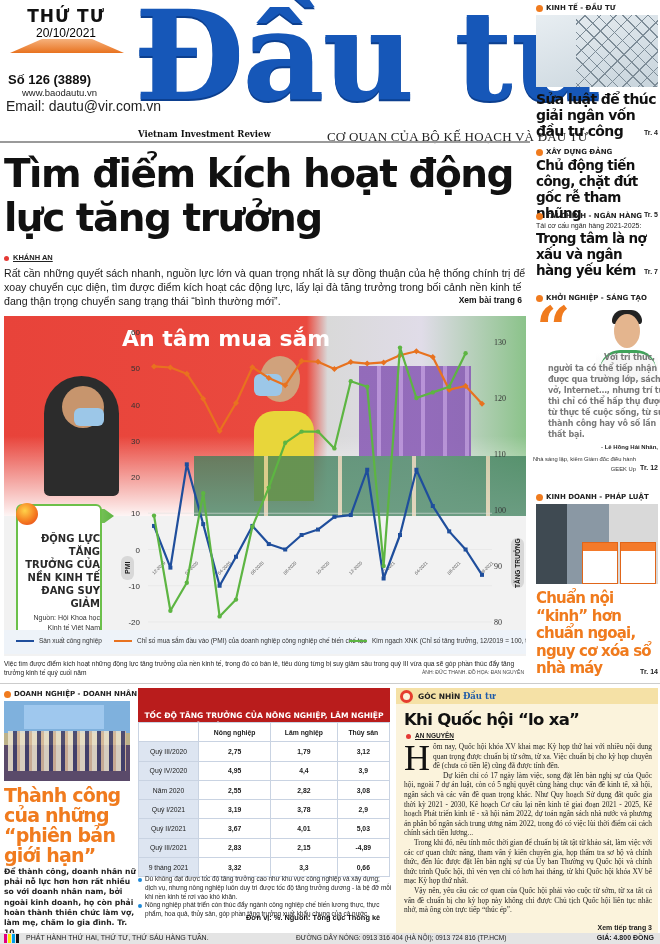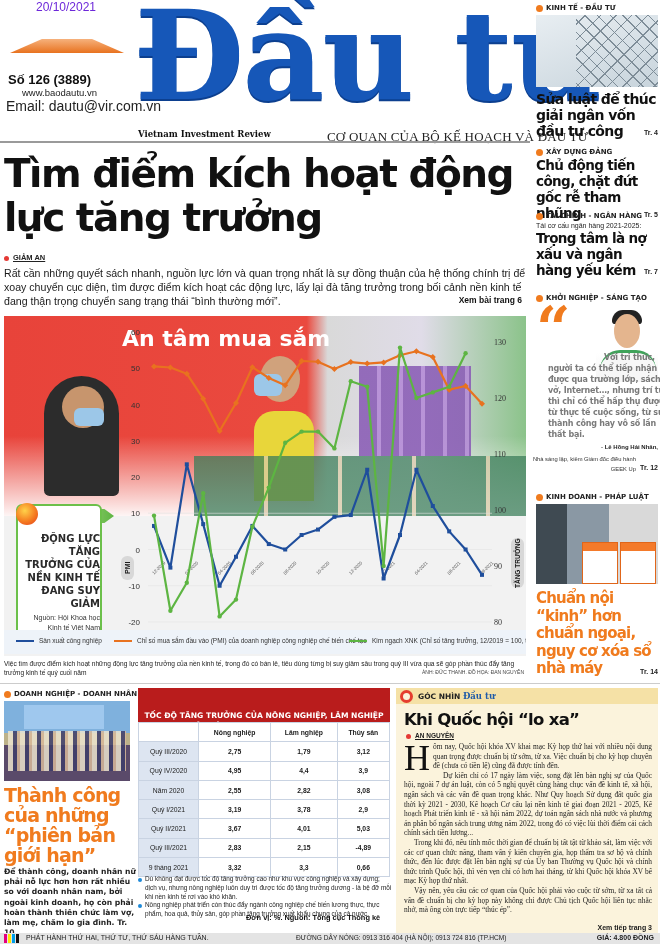--- a/index.html
+++ b/index.html
@@ -2,21 +2,21 @@
 <html><head>
 <meta charset="utf-8">
 <style>
   * { box-sizing: border-box; margin: 0; padding: 0; }
   body { width: 660px; height: 944px; background: #fff; font-family: "Liberation Sans", sans-serif; color: #1a1a1a; position: relative; overflow: hidden; }
   .abs { position: absolute; }
 
   
   .date-box { left: 0; top: 0; width: 132px; height: 55px; text-align: center; }
   .weekday { font-family: "DejaVu Sans", sans-serif; font-weight: 900; font-size: 17px; letter-spacing: 1px; color: #111; padding-top: 6px; }
-  .date { font-size: 12px; color: #6d28d9; margin-top: 0px; }
+  .date { font-size: 12px; color: #000000; margin-top: 0px; }
   .trap { left: 10px; top: 39px; width: 114px; height: 14px; background: linear-gradient(#f6b17c, #e8721f); clip-path: polygon(28% 0, 72% 0, 100% 100%, 0 100%); }
   .issue { left: 8px; top: 72px; font-size: 13px; font-weight: bold; color: #111; }
   .web { left: 22px; top: 87px; font-size: 9.5px; color: #222; }
   .email { left: 6px; top: 98px; font-size: 14px; color: #222; }
   .logo { left: 134px; top: -6px; font-family: "DejaVu Serif", serif; font-weight: bold; font-size: 124px; color: #1657b8; letter-spacing: -2px; line-height: 1; transform: scaleX(1.02); transform-origin: left; text-shadow: 0 2px 0 #0c3f8f; white-space: nowrap; }
   .vir { left: 138px; top: 129px; font-family: "DejaVu Serif", serif; font-weight: bold; font-size: 8.5px; color: #111; }
   .agency { left: 327px; top: 129px; font-family: "Liberation Serif", serif; font-size: 13px; color: #222; letter-spacing: 0.2px; }
   .mast-rule { left: 0; top: 141px; width: 530px; height: 2px; background: #9a9a9a; }
 
   
@@ -106,33 +106,34 @@
   
   .footer { left: 0; top: 933px; width: 660px; height: 11px; background: #e4e4e4; font-size: 7px; color: #222; }
   .cmyk { position: absolute; left: 4px; top: 1px; }
   .cmyk span { display: inline-block; width: 3px; height: 9px; margin-right: 1px; }
   .ft { position: absolute; top: 1px; white-space: nowrap; }
 </style>
 </head>
 <body>
 
 <div class="abs date-box">
+  <div class="weekday">THỨ TƯ</div>
   <div class="date">20/10/2021</div>
 </div>
 <div class="abs trap"></div>
 <div class="abs issue">Số 126 (3889)</div>
 <div class="abs web">www.baodautu.vn</div>
 <div class="abs email">Email: dautu@vir.com.vn</div>
 <div class="abs logo">Đầu tư</div>
 <div class="abs vir">Vietnam Investment Review</div>
 <div class="abs agency">CƠ QUAN CỦA BỘ KẾ HOẠCH VÀ ĐẦU TƯ</div>
 <div class="abs mast-rule"></div>
 
 <h1 class="abs headline">Tìm điểm kích hoạt động lực tăng trưởng</h1>
-<div class="abs byline"><span class="dot"></span><span>GIẢM AN</span></div>
+<div class="abs byline"><span class="dot"></span><span>KHÁNH AN</span></div>
 <p class="abs lead-text">Rất cần những quyết sách nhanh, nguồn lực lớn và quan trọng nhất là sự đồng thuận của hệ thống chính trị để xoay chuyển cục diện, tìm được điểm kích hoạt các động lực, lấy lại đà tăng trưởng trong bối cảnh nền kinh tế đang thận trọng chuyển sang trạng thái “bình thường mới”.</p>
 <div class="abs see-more">Xem bài trang 6</div>
 
 <div class="abs photo">
   <div class="photo-scene">
     <div class="banner-text">An tâm mua sắm</div>
     <div class="shelf"></div>
     <div class="person2"></div>
     <div class="person2-face"></div>
     <div class="mask2"></div>

